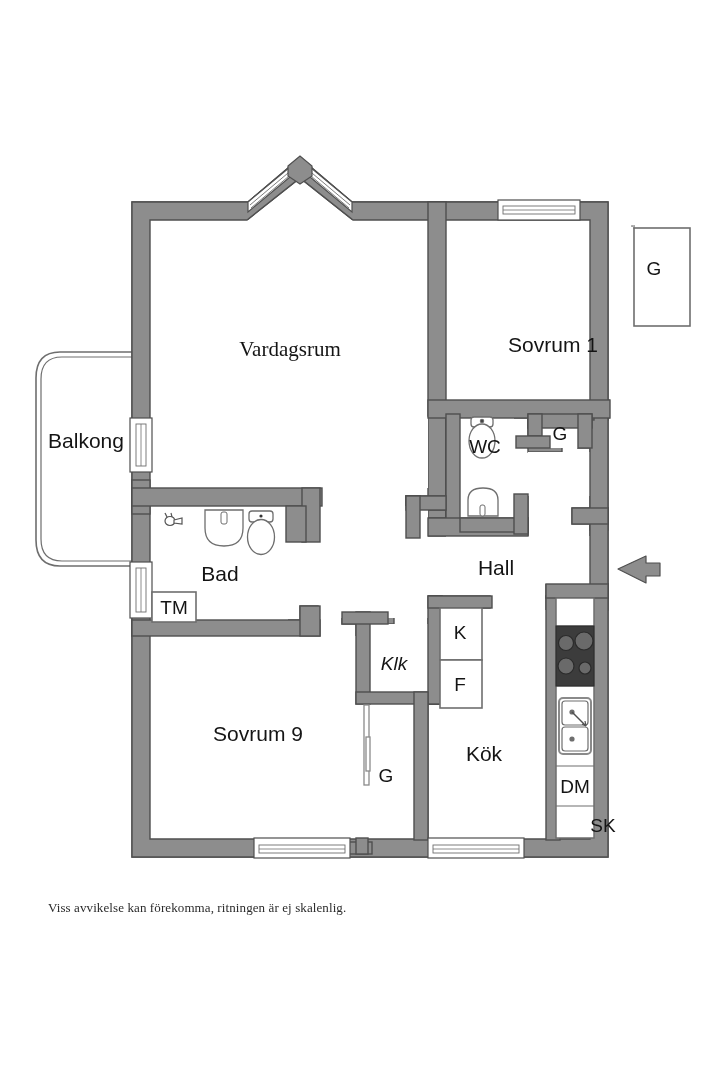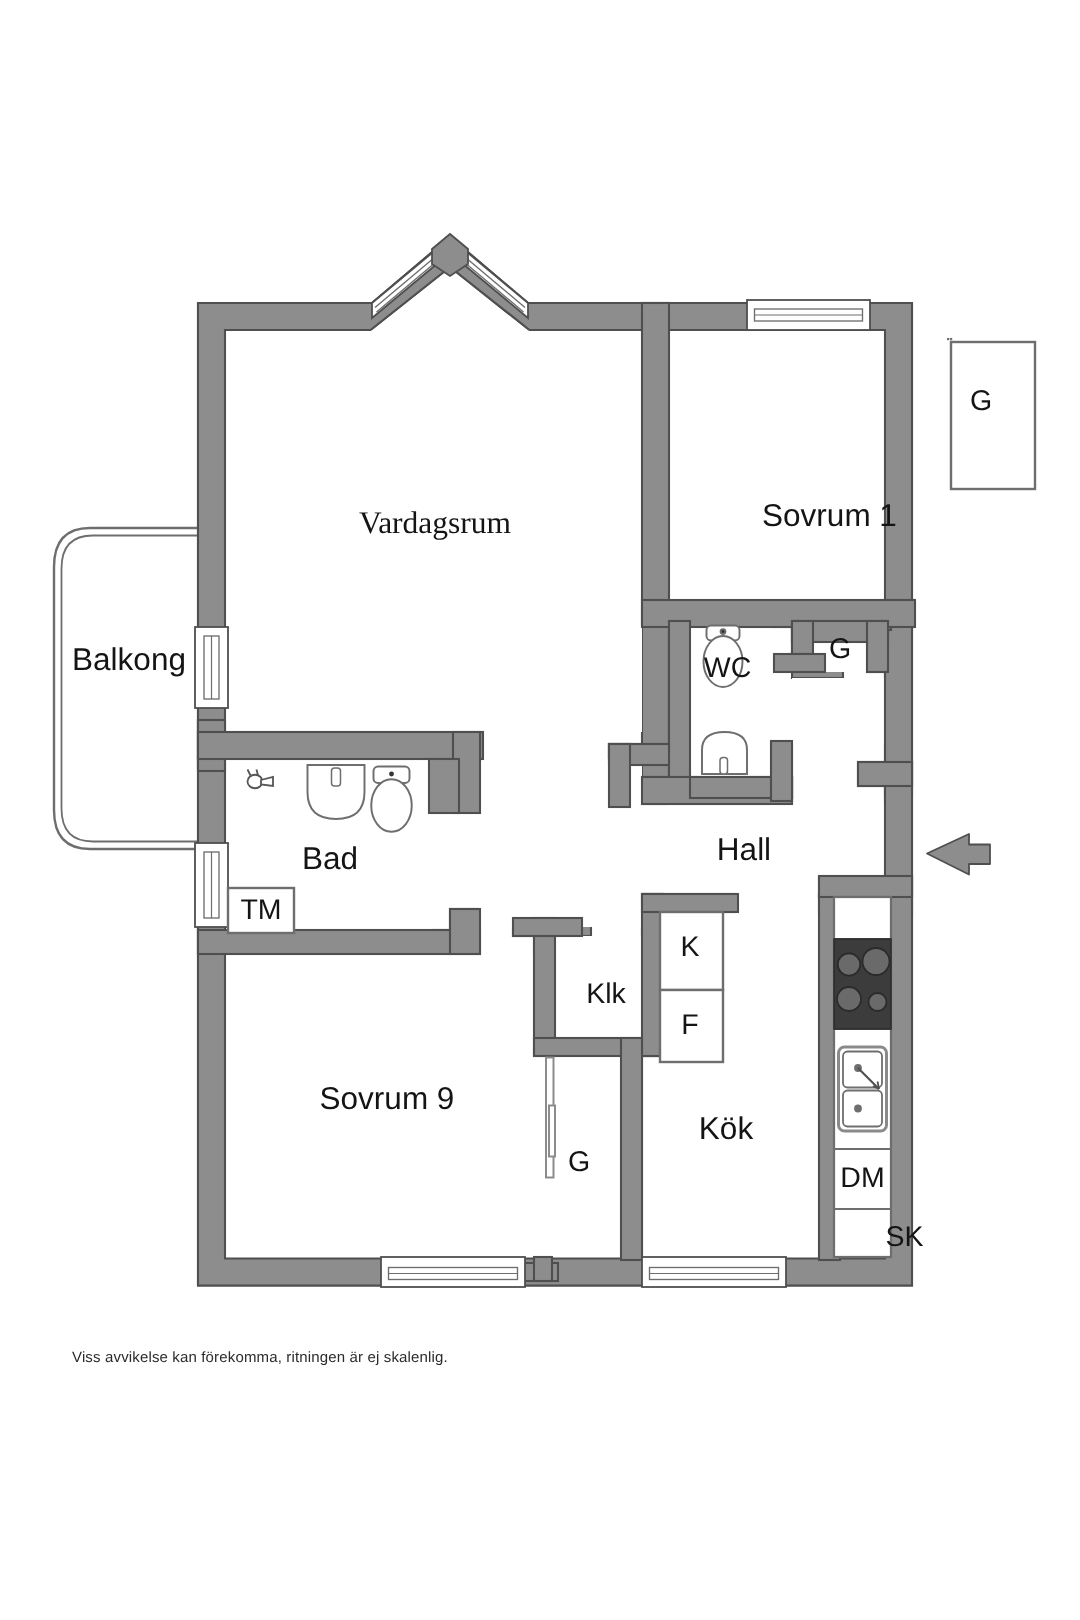--- a/index.html
+++ b/index.html
@@ -23,23 +23,23 @@
     pointer-events:none;
     line-height:1;
   }
   .rlabel.lg{font-size:21px;}
   .rlabel.md{font-size:19px;}
 
   #disclaimer{
     position:absolute;
     left:48px;
     top:900px;
-    font-size:10px;
+    font-size:13px;
     color:#2b2b2b;
-    font-family:Liberation Sans, sans-serif;
+    font-family:Liberation Serif, serif;
     letter-spacing:0.1px;
     white-space:nowrap;
   }
 </style>
 </head>
 <body>
 
 <div id="floorplan-root">
 
   <svg id="plan" viewBox="0 0 720 1080">
@@ -401,21 +401,21 @@
   </svg>
 
   <div class="rlabel lg" style="left:290px;top:349px;font-family:Liberation Serif, serif;">Vardagsrum</div>
   <div class="rlabel lg" style="left:553px;top:299px;margin-top:45px;">Sovrum 1</div>
   <div class="rlabel lg" style="left:258px;top:733px;">Sovrum 9</div>
   <div class="rlabel lg" style="left:484px;top:753px;">Kök</div>
   <div class="rlabel lg" style="left:496px;top:567px;">Hall</div>
   <div class="rlabel lg" style="left:220px;top:573px;">Bad</div>
   <div class="rlabel md" style="left:485px;top:446px;">WC</div>
   <div class="rlabel lg" style="left:86px;top:440px;">Balkong</div>
-  <div class="rlabel md" style="left:404px;top:663px;">Klk</div>
+  <div class="rlabel md" style="left:394px;top:663px;font-style:italic;">Klk</div>
 
   <div class="rlabel md" style="left:654px;top:268px;">G</div>
   <div class="rlabel md" style="left:560px;top:433px;">G</div>
   <div class="rlabel md" style="left:386px;top:775px;">G</div>
 
   <div class="rlabel md" style="left:174px;top:607px;text-align:center;">TM</div>
   <div class="rlabel md" style="left:460px;top:632px;">K</div>
   <div class="rlabel md" style="left:460px;top:684px;">F</div>
   <div class="rlabel md" style="left:575px;top:786px;">DM</div>
   <div class="rlabel md" style="left:603px;top:825px;">SK</div>

